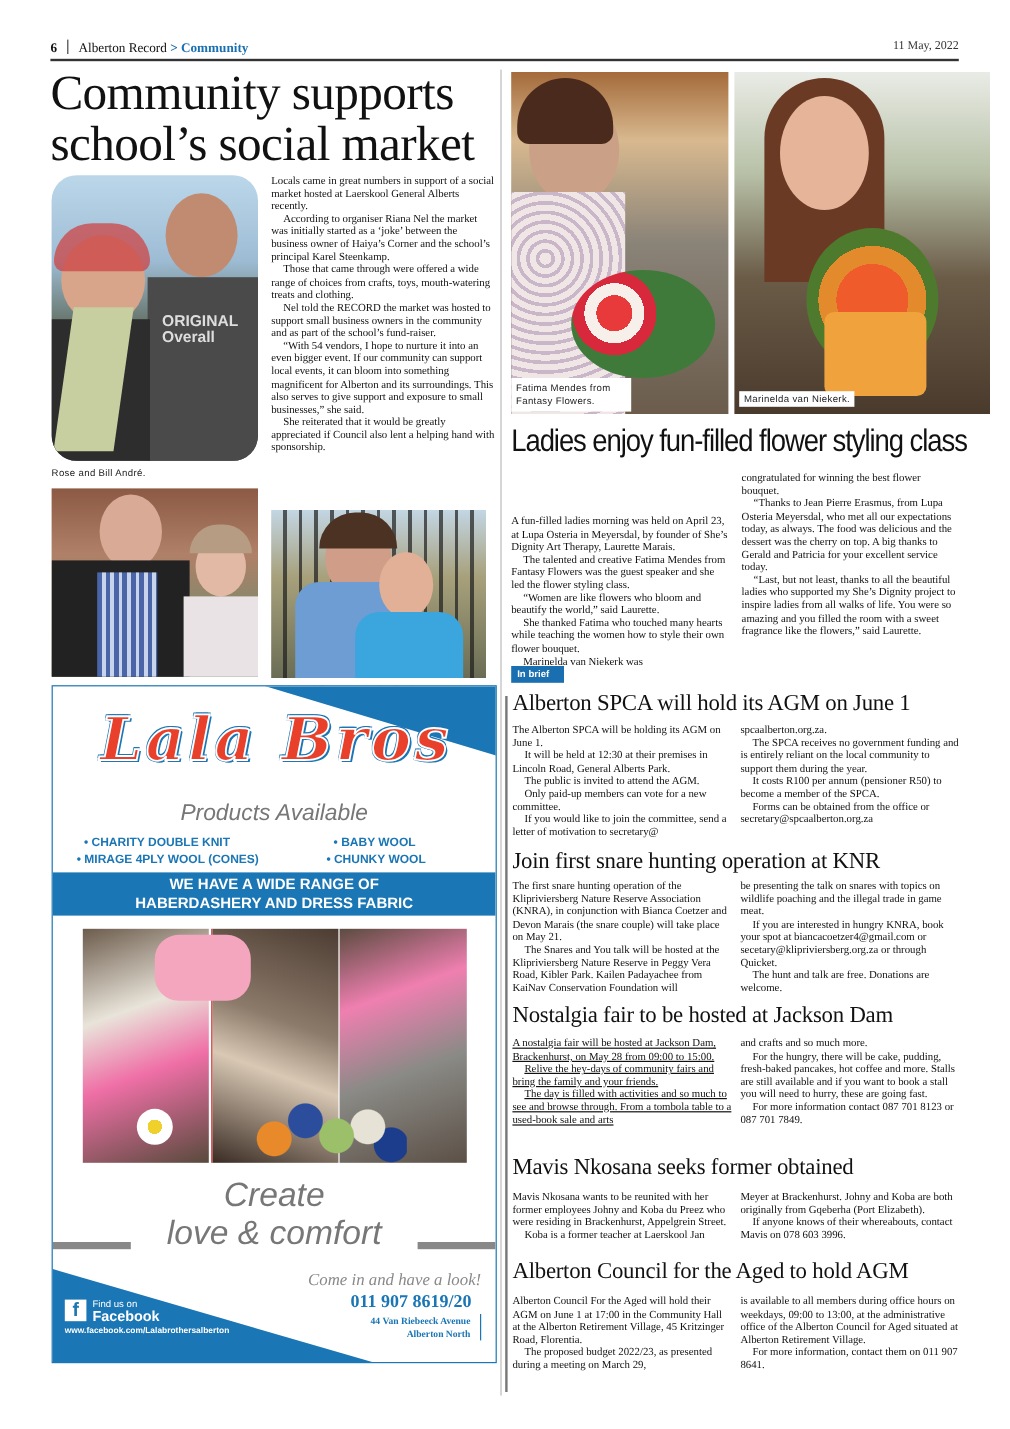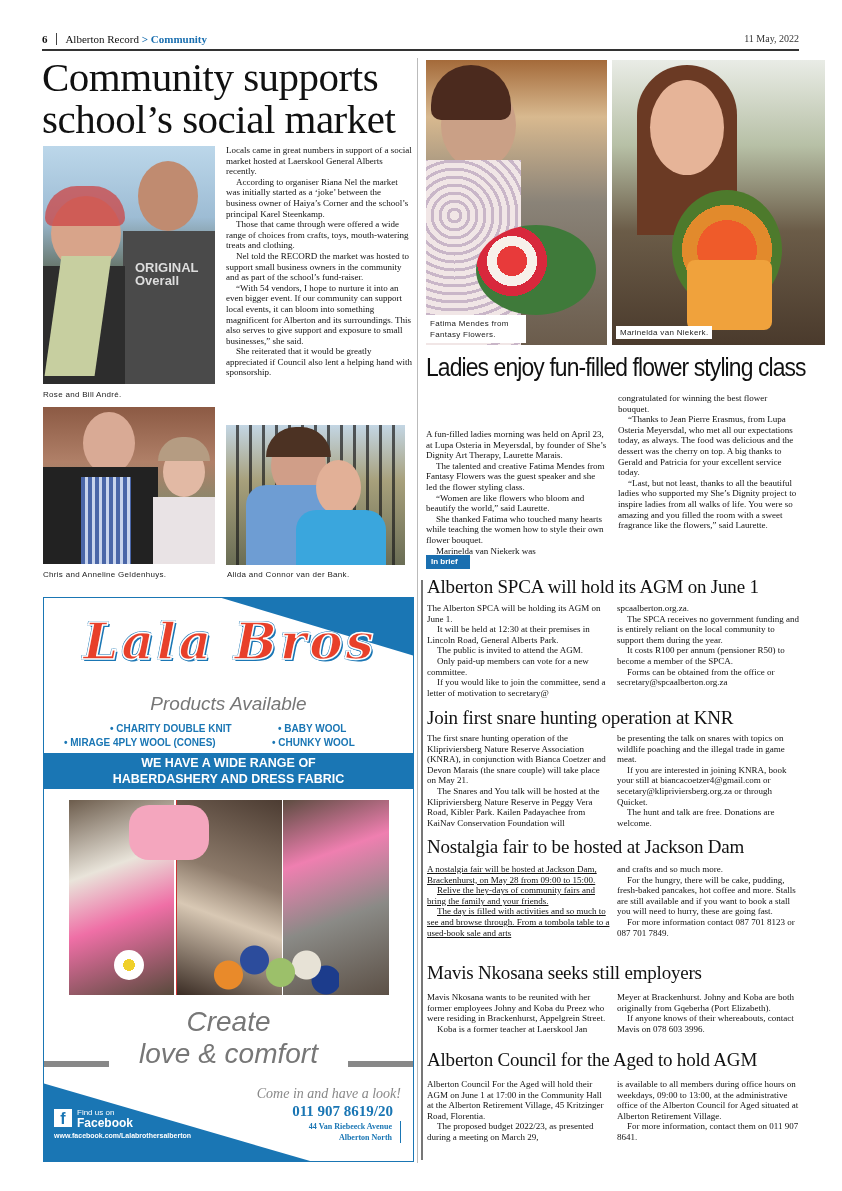--- a/index.html
+++ b/index.html
@@ -21,21 +21,21 @@
   .body { font-size:9px; line-height:10.6px; text-align:left; }
   .body p { margin:0; text-indent:10px; }
   .body p:first-child { text-indent:0; }
 
   .h2-sans { left:426px; top:352px; width:380px; font-family:"Liberation Sans", sans-serif; font-size:26px; letter-spacing:-1px; transform:scaleX(0.88); transform-origin:left; white-space:nowrap; }
   .h2 { font-size:19px; font-family:"Liberation Serif", serif; white-space:nowrap; letter-spacing:-0.2px; }
 
   .inbrief { left:426px; top:555px; width:44px; height:14px; background:#1a6fb0; color:#fff; font-family:"Liberation Sans", sans-serif; font-weight:bold; font-size:8px; line-height:14px; padding-left:5px; box-sizing:border-box; }
 
   
-  .ad { left:43px; top:597px; width:371px; height:565px; border:1.5px solid #1a76b4; box-sizing:border-box; background:#fff; overflow:hidden; }
+  .ad { left:43px; top:571px; width:371px; height:565px; border:1.5px solid #1a76b4; box-sizing:border-box; background:#fff; overflow:hidden; }
   .ad .corner { position:absolute; right:-2px; top:-2px; width:0; height:0; border-top:60px solid #1a76b4; border-left:200px solid transparent; }
   .ad .logo { position:absolute; left:26px; top:14px; width:320px; text-align:center; font-family:"DejaVu Serif", serif; font-style:italic; font-weight:bold; font-size:50px; color:#e8402a; -webkit-text-stroke:1.5px #fff; text-shadow:0 0 0 #1a76b4, 2px 2px 0 #1a76b4, -1px -1px 0 #1a76b4, 1px -1px 0 #1a76b4, -1px 1px 0 #1a76b4; letter-spacing:3px; }
   .ad .prod { position:absolute; left:0; width:100%; top:95px; text-align:center; font-family:"Liberation Sans", sans-serif; font-style:italic; color:#777; font-size:19px; }
   .ad .list { position:absolute; font-family:"Liberation Sans", sans-serif; font-weight:bold; font-size:10px; color:#1a76b4; }
   .ad .band { position:absolute; left:0; top:155px; width:100%; height:36px; background:#1a76b4; color:#fff; text-align:center; font-family:"Liberation Sans", sans-serif; font-weight:bold; font-size:12.5px; line-height:16px; padding-top:2px; box-sizing:border-box; }
   .ad .pics { position:absolute; left:25px; top:202px; width:320px; height:195px; }
   .ad .create { position:absolute; left:0; width:100%; text-align:center; font-family:"Liberation Sans", sans-serif; font-style:italic; color:#777; font-size:28px; font-weight:300; }
   .ad .bar { position:absolute; height:6px; background:#888; top:463px; }
   .ad .foot { position:absolute; left:-2px; bottom:-2px; width:0; height:0; border-bottom:80px solid #1a76b4; border-right:275px solid transparent; }
   .ad .fb { position:absolute; left:10px; bottom:22px; color:#fff; font-family:"Liberation Sans", sans-serif; }
@@ -54,21 +54,21 @@
 </div>
 <div class="abs rule"></div>
 <div class="abs vrule"></div>
 <div class="abs vrule2"></div>
 
 <div class="abs h1">
   <div>Community supports</div>
   <div>school’s social market</div>
 </div>
 
-<div class="photo" style="left:43px;top:146px;width:172px;height:238px;background:linear-gradient(180deg,#bcd7ea 0%,#9dbcd4 30%,#5e6a5a 55%,#3b3a36 100%);">
+<div class="photo" style="left:43px;top:146px;width:172px;height:238px;background:linear-gradient(180deg,#bcd7ea 0%,#9dbcd4 30%,#5e6a5a 55%,#3b3a36 100%);border-radius:21px;">
   <div style="position:absolute;left:8px;top:50px;width:70px;height:75px;border-radius:50%;background:#d8a48a;"></div>
   <div style="position:absolute;left:2px;top:40px;width:80px;height:40px;border-radius:40px 40px 10px 10px;background:#c44;opacity:0.75;"></div>
   <div style="position:absolute;left:95px;top:15px;width:60px;height:70px;border-radius:50%;background:#c08b70;"></div>
   <div style="position:absolute;left:80px;top:85px;width:92px;height:155px;background:#4a4a4a;"></div>
   <div style="position:absolute;left:92px;top:115px;width:70px;height:40px;color:#ddd;font-family:'Liberation Sans',sans-serif;font-weight:bold;font-size:13px;line-height:13px;">ORIGINAL<br>Overall</div>
   <div style="position:absolute;left:0;top:120px;width:82px;height:120px;background:#2d2d2d;"></div>
   <div style="position:absolute;left:10px;top:110px;width:50px;height:120px;background:#c7cfa0;transform:skewX(-8deg);"></div>
 </div>
 <div class="cap" style="left:43px;top:390px;">Rose and Bill André.</div>
 
@@ -153,37 +153,37 @@
   <p>Forms can be obtained from the office or secretary@spcaalberton.org.za</p>
 </div>
 
 <div class="abs h2" style="left:427px;top:707px;">Join first snare hunting operation at KNR</div>
 <div class="abs body" style="left:427px;top:733px;width:183px;">
   <p>The first snare hunting operation of the Klipriviersberg Nature Reserve Association (KNRA), in conjunction with Bianca Coetzer and Devon Marais (the snare couple) will take place on May 21.</p>
   <p>The Snares and You talk will be hosted at the Klipriviersberg Nature Reserve in Peggy Vera Road, Kibler Park. Kailen Padayachee from KaiNav Conservation Foundation will</p>
 </div>
 <div class="abs body" style="left:617px;top:733px;width:183px;">
   <p>be presenting the talk on snares with topics on wildlife poaching and the illegal trade in game meat.</p>
-  <p>If you are interested in joining KNRA, book your still at biancacoetzer4@gmail.com or secetary@klipriviersberg.org.za or through Quicket.</p>
+  <p>If you are interested in hungry KNRA, book your spot at biancacoetzer4@gmail.com or secetary@klipriviersberg.org.za or through Quicket.</p>
   <p>The hunt and talk are free. Donations are welcome.</p>
 </div>
 
 <div class="abs h2" style="left:427px;top:836px;">Nostalgia fair to be hosted at Jackson Dam</div>
 <div class="abs body" style="left:427px;top:864px;width:183px;text-decoration:underline;">
   <p>A nostalgia fair will be hosted at Jackson Dam, Brackenhurst, on May 28 from 09:00 to 15:00.</p>
   <p>Relive the hey-days of community fairs and bring the family and your friends.</p>
   <p>The day is filled with activities and so much to see and browse through. From a tombola table to a used-book sale and arts</p>
 </div>
 <div class="abs body" style="left:617px;top:864px;width:183px;">
   <p>and crafts and so much more.</p>
   <p>For the hungry, there will be cake, pudding, fresh-baked pancakes, hot coffee and more. Stalls are still available and if you want to book a stall you will need to hurry, these are going fast.</p>
   <p>For more information contact 087 701 8123 or 087 701 7849.</p>
 </div>
 
-<div class="abs h2" style="left:427px;top:962px;">Mavis Nkosana seeks still employers</div>
+<div class="abs h2" style="left:427px;top:962px;">Mavis Nkosana seeks former obtained</div>
 <div class="abs body" style="left:427px;top:992px;width:183px;">
   <p>Mavis Nkosana wants to be reunited with her former employees Johny and Koba du Preez who were residing in Brackenhurst, Appelgrein Street.</p>
   <p>Koba is a former teacher at Laerskool Jan</p>
 </div>
 <div class="abs body" style="left:617px;top:992px;width:183px;">
   <p>Meyer at Brackenhurst. Johny and Koba are both originally from Gqeberha (Port Elizabeth).</p>
   <p>If anyone knows of their whereabouts, contact Mavis on 078 603 3996.</p>
 </div>
 
 <div class="abs h2" style="left:427px;top:1049px;">Alberton Council for the Aged to hold AGM</div>
@@ -194,21 +194,21 @@
 <div class="abs body" style="left:617px;top:1079px;width:183px;">
   <p>is available to all members during office hours on weekdays, 09:00 to 13:00, at the administrative office of the Alberton Council for Aged situated at Alberton Retirement Village.</p>
   <p>For more information, contact them on 011 907 8641.</p>
 </div>
 
 <div class="abs ad">
   <div class="corner"></div>
   <div class="logo">Lala Bros</div>
   <div class="prod">Products Available</div>
   <div class="list" style="left:20px;top:124px;line-height:14px;">
-    <div style="padding-left:6px;margin-left:40px;">• CHARITY DOUBLE KNIT</div>
+    <div style="padding-left:6px;">• CHARITY DOUBLE KNIT</div>
     <div>• MIRAGE 4PLY WOOL (CONES)</div>
   </div>
   <div class="list" style="left:228px;top:124px;line-height:14px;">
     <div style="padding-left:6px;">• BABY WOOL</div>
     <div>• CHUNKY WOOL</div>
   </div>
   <div class="band">
     <div>WE HAVE A WIDE RANGE OF</div>
     <div>HABERDASHERY AND DRESS FABRIC</div>
   </div>

